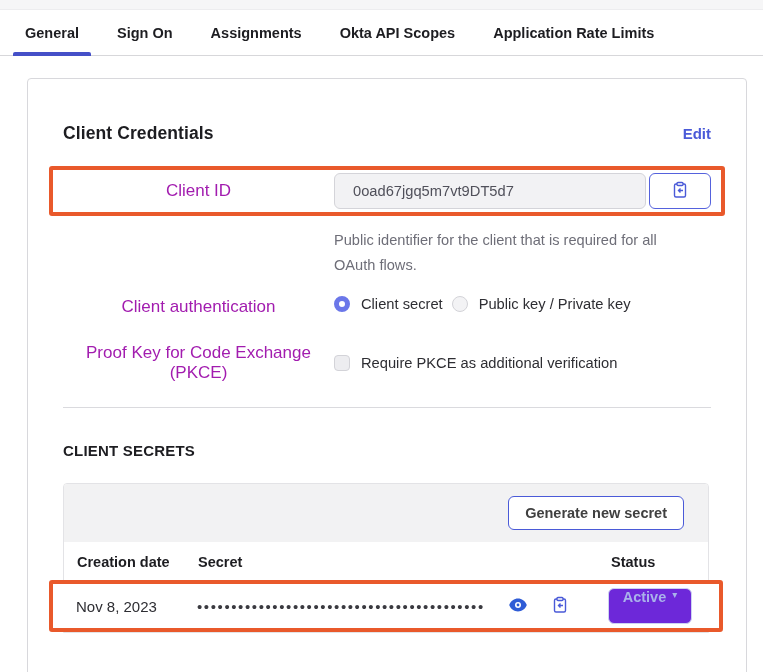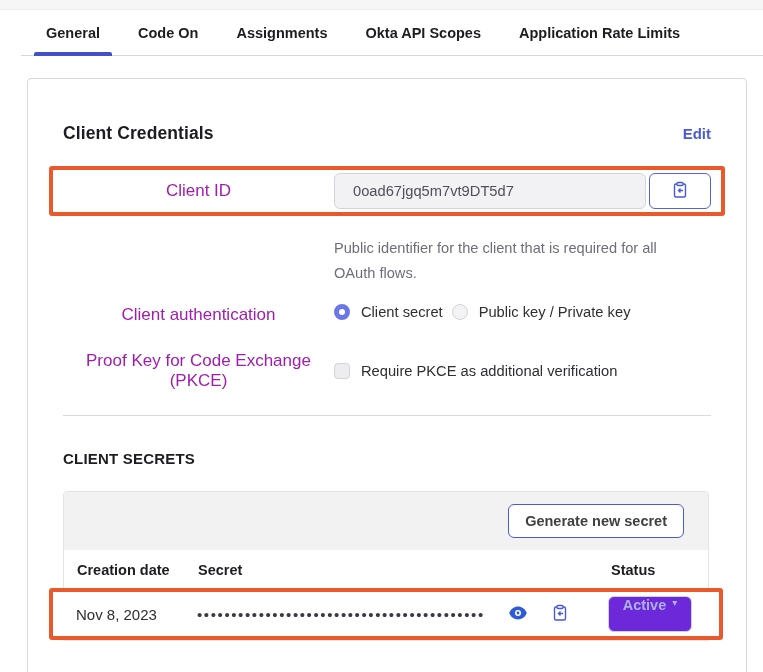--- a/index.html
+++ b/index.html
@@ -3,21 +3,21 @@
 <meta charset="utf-8">
 <style>
   * { margin:0; padding:0; box-sizing:border-box; }
   html,body { width:763px; height:672px; overflow:hidden; background:#fff;
     font-family:"Liberation Sans","DejaVu Sans",sans-serif; color:#2e2e33; }
 
   .topstrip { height:10px; background:#f6f6f7; border-bottom:1px solid #ededef; }
 
   
   .tabbar { display:flex; align-items:stretch; height:46px; padding-left:13px;
-    border-bottom:1px solid #d7d7da; background:#fff;margin-left:21px; }
+    border-bottom:1px solid #d7d7da; background:#fff; }
   .tab { position:relative; display:flex; align-items:center; padding:0 12px;
     margin-right:14px; font-size:14.5px; font-weight:700; color:#1d1d21; cursor:pointer; }
   .tab.active::after { content:""; position:absolute; left:0; right:0; bottom:-1px;
     height:4px; background:#4550c8; border-radius:2px 2px 0 0; }
 
   
   .card { position:absolute; left:27px; top:78px; width:720px; height:600px;
     background:#fff; border:1px solid #d8d8dc; border-radius:4px; padding:0 35px; }
 
   .section-header { display:flex; justify-content:space-between; align-items:center;
@@ -32,21 +32,21 @@
   .annotation { border:4px solid #e9592b; border-radius:3px; }
   .annotation.client-id { margin:22px -14px 0; padding:3px 10px; }
 
   .value-cell { display:flex; align-items:center; gap:3px; }
   .idinput { flex:1; height:36px; background:#f2f2f4; border:1px solid #d4d4d9;
     border-radius:6px; padding:0 18px; font-size:14.7px; color:#50505a;
     font-family:"Liberation Sans","DejaVu Sans",sans-serif; }
   .copy-btn { width:62px; height:36px; background:#fff; border:1px solid #5562dd;
     border-radius:6px; display:flex; align-items:center; justify-content:center; cursor:pointer; }
 
-  .help-row { margin-top:20px; align-items:start; }
+  .help-row { margin-top:12px; align-items:start; }
   .help { font-size:14.6px; line-height:25px; color:#6e6e78; max-width:356px; }
 
   .auth-row { margin-top:18px; align-items:start; }
   .auth-row .flabel { padding-top:1px; }
   .choice-list { display:flex; flex-direction:row; gap:9px; }
   .choice { display:flex; align-items:center; gap:11px; cursor:pointer; }
   .choice span.txt { font-size:14.7px; color:#2e2e33; }
   .radio { width:16px; height:16px; border-radius:50%; background:#f3f3f5;
     border:1px solid #d3d3d8; flex:none; }
   .radio.checked { background:#fff; border:5px solid #6b77e9; }
@@ -86,21 +86,21 @@
 </head>
 <body>
 
 <div class="topstrip"></div>
 
 <nav class="tabbar">
   <div class="tab active">
     <span>General</span>
   </div>
   <div class="tab">
-    <span>Code On</span>
+    <span>Sign On</span>
   </div>
   <div class="tab">
     <span>Assignments</span>
   </div>
   <div class="tab">
     <span>Okta API Scopes</span>
   </div>
   <div class="tab">
     <span>Application Rate Limits</span>
   </div>

